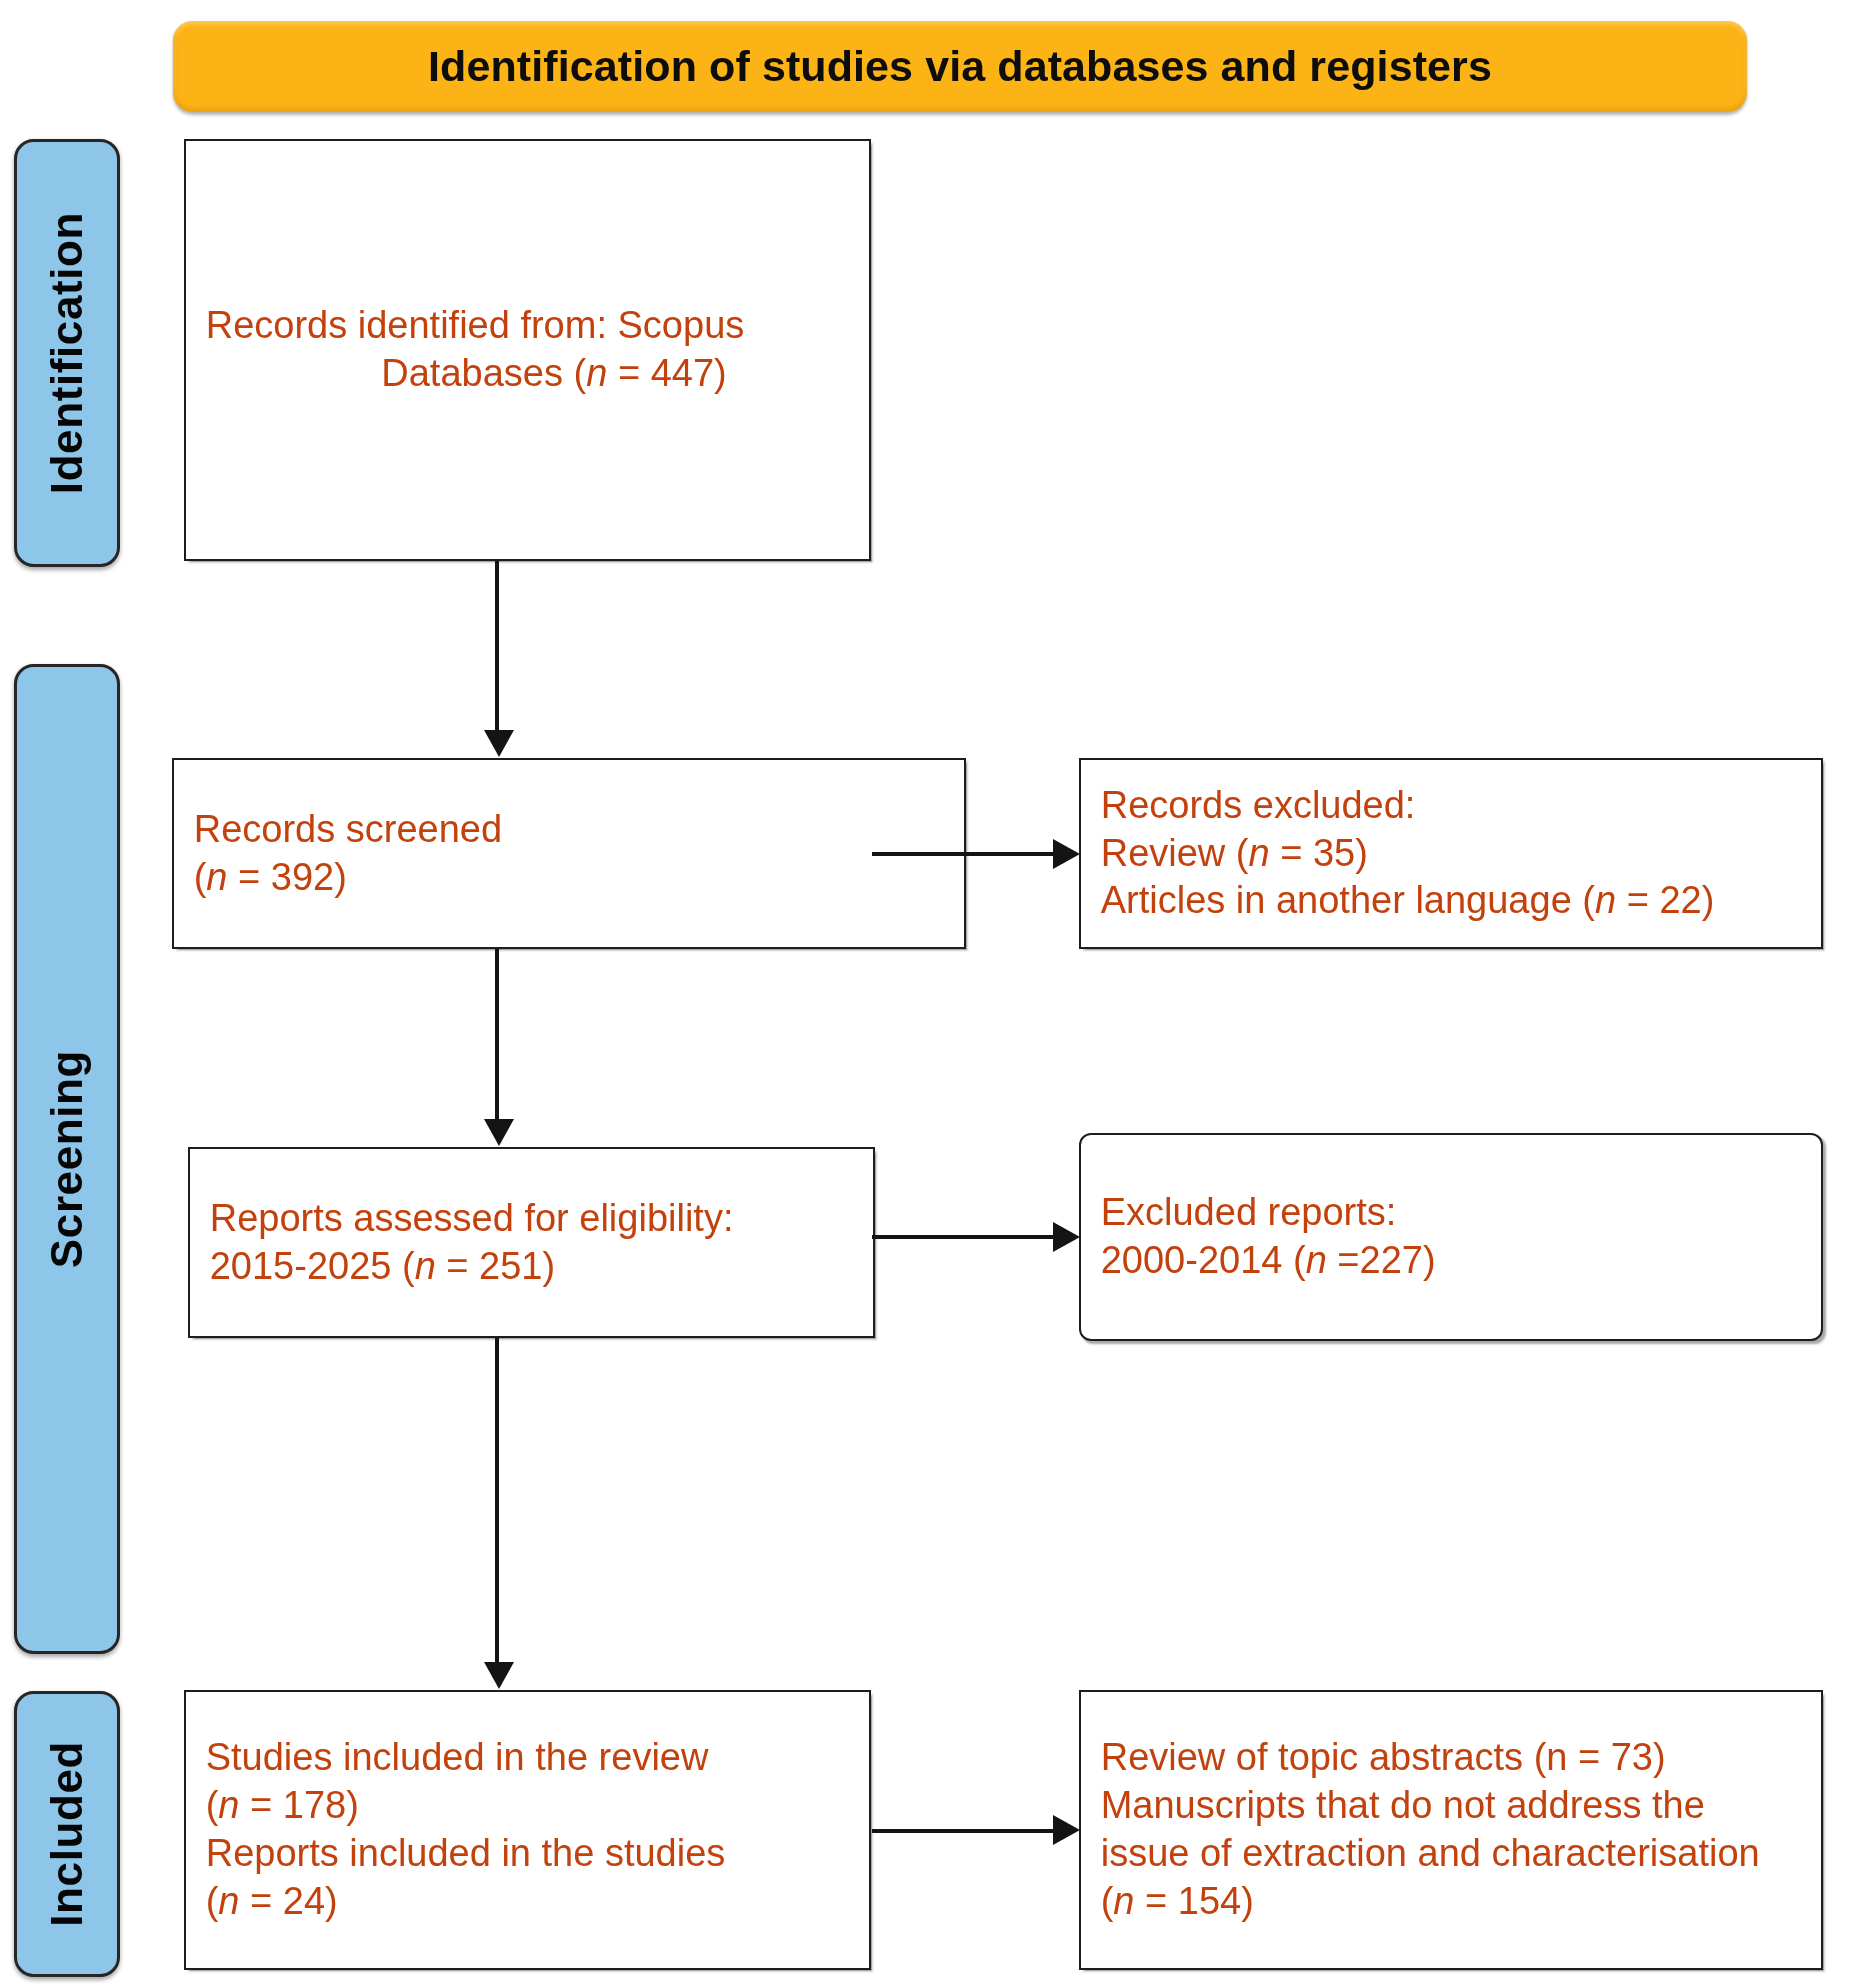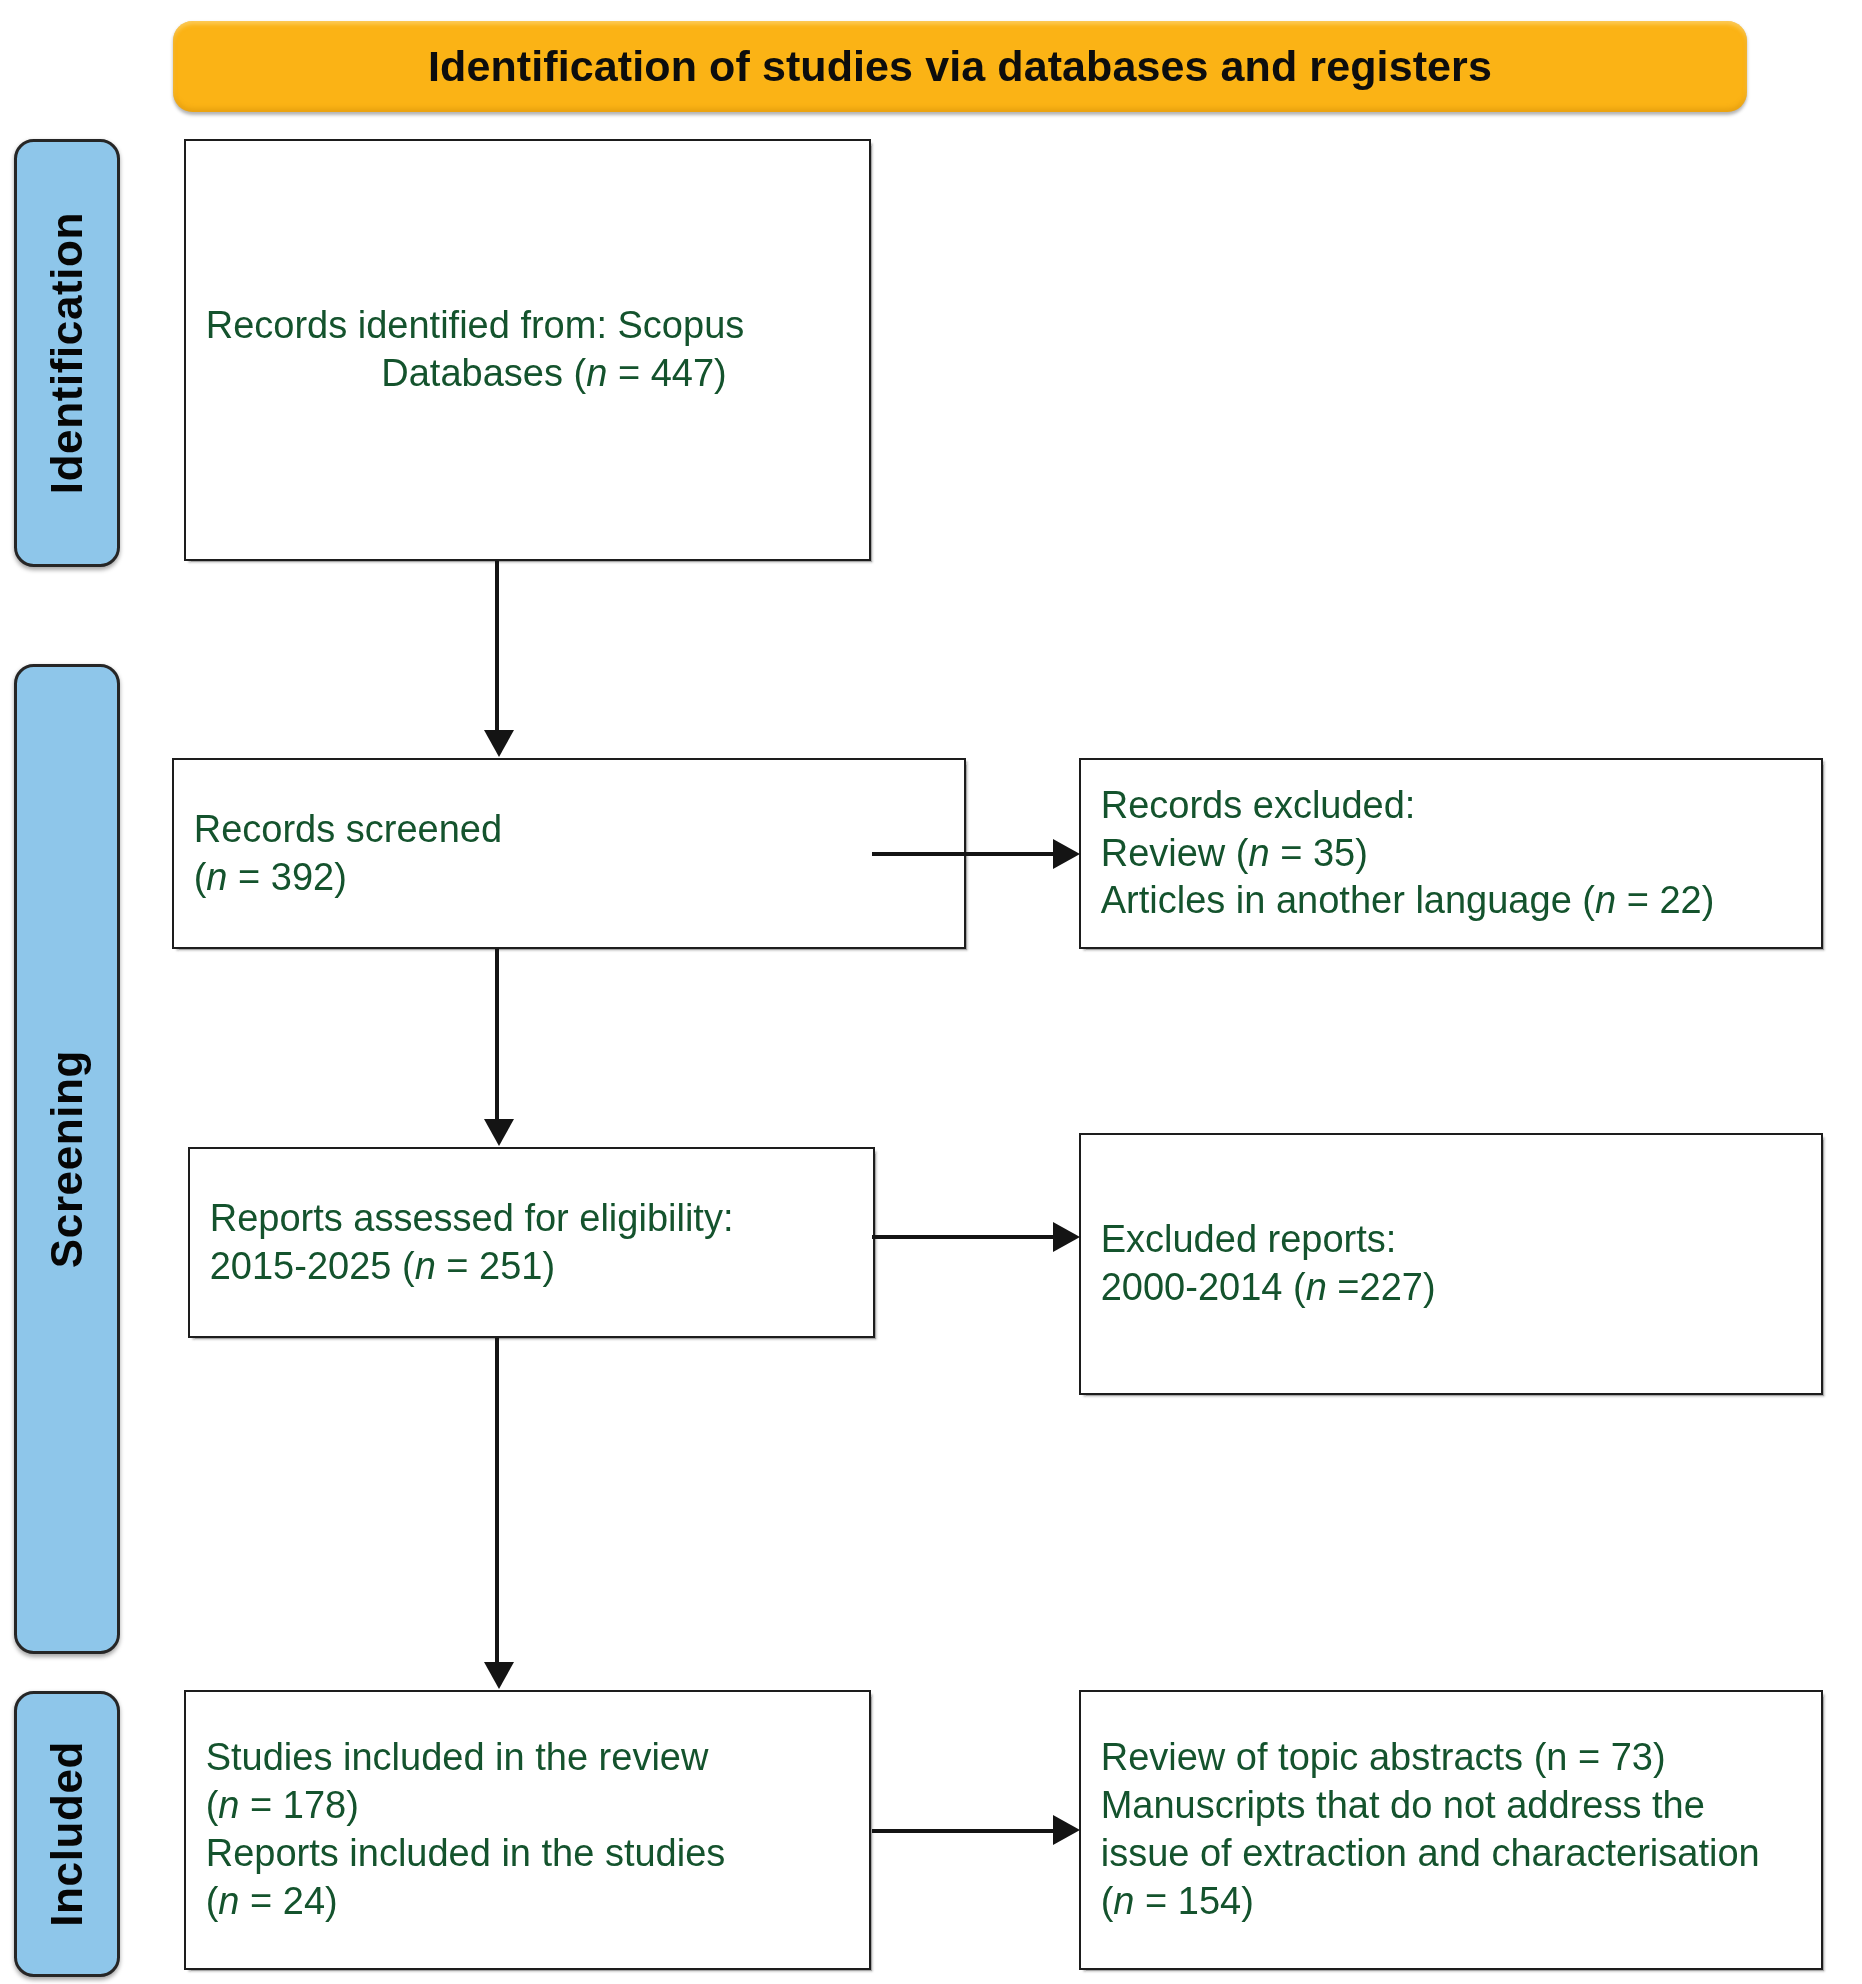--- a/index.html
+++ b/index.html
@@ -39,30 +39,30 @@
   
   .fbox{
     position:absolute;
     background:#ffffff;
     border:2.9px solid #1d1d1d;
     box-shadow:2.9px 2.9px 2.3px -0.6px rgba(0,0,0,.35);
     box-sizing:border-box;
     display:flex;flex-direction:column;justify-content:center;
     padding:0 19.7px;
   }
-  .fbox p{margin:0;font-size:38px;line-height:1.26;color:#14532d;}
+  .fbox p{margin:0;font-size:38px;line-height:1.26;color:#c2410c;}
   .fbox p.indent{padding-left:53px;text-align:center;}
   .it{font-style:italic;}
 
   
   #box-identified      {left:184px; top:139px;  width:687px; height:422px;}
   #box-screened        {left:172px; top:758px; width:794px; height:191px;}
   #box-excluded-records{left:1079px;top:758px; width:744px; height:191px;}
   #box-eligibility     {left:188px; top:1147px; width:687px; height:191px;}
-  #box-excluded-reports{left:1079px;top:1133px; width:744px; height:262px;}
+  #box-excluded-reports{left:1079px;top:1133px; width:744px; height:208px;border-radius:12px;}
   #box-included        {left:184px; top:1690px; width:687px; height:280px;}
   #box-excluded-final  {left:1079px;top:1690px; width:744px; height:280px;}
 
   
   .vline{position:absolute;width:4px;background:#141414;}
   .hline{position:absolute;height:4px;background:#141414;}
   .arrow-down{
     position:absolute;width:0;height:0;
     border-left:15px solid transparent;border-right:15px solid transparent;
     border-top:27px solid #141414;

